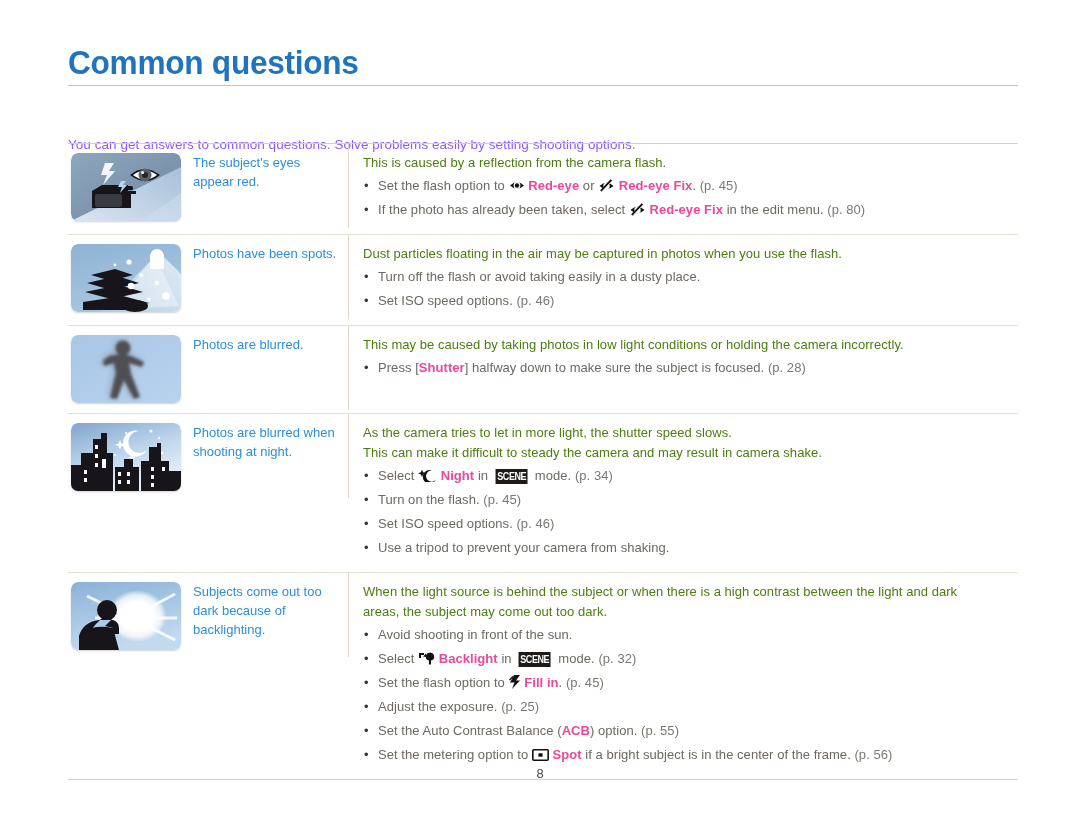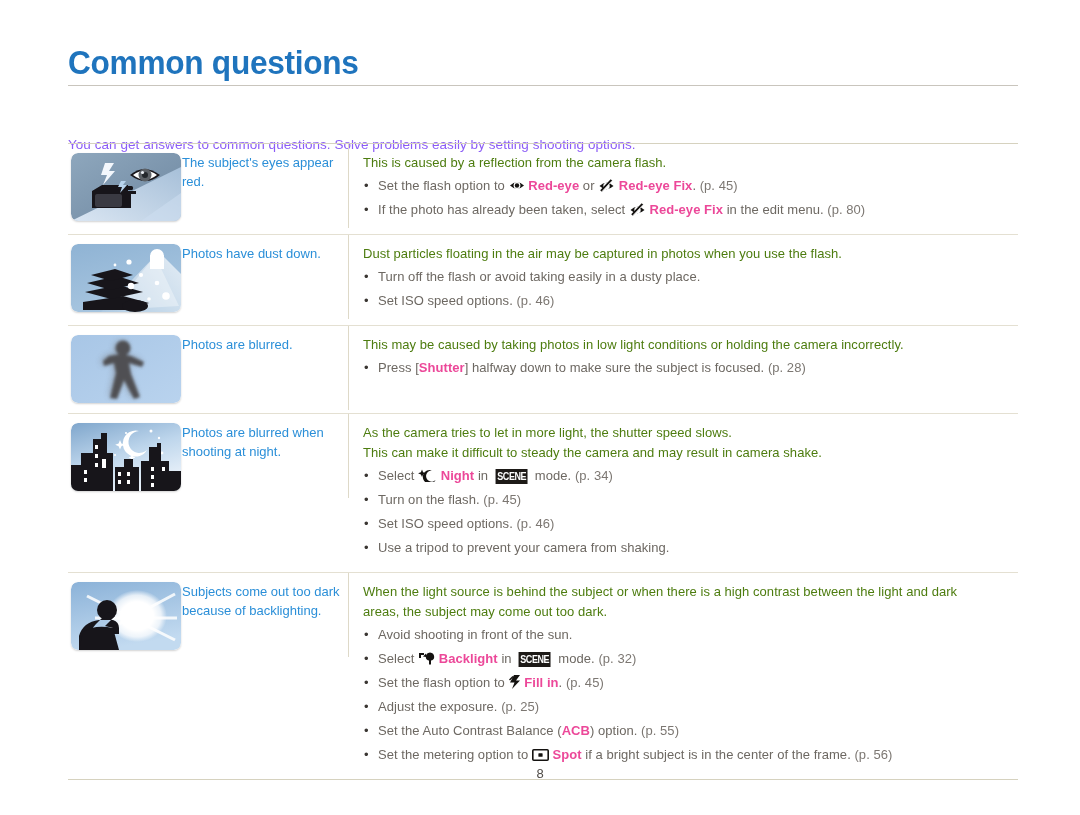--- a/index.html
+++ b/index.html
@@ -75,21 +75,21 @@
 
   .cell-illus {
     width: 113px;
     flex: 0 0 113px;
     padding: 9px 0 10px 3px;
     box-sizing: border-box;
   }
   .cell-label {
     flex: 0 0 168px;
     width: 168px;
-    padding: 9px 8px 10px 1px;
+    padding: 9px 8px 10px 12px;
     box-sizing: border-box;
     color: #2b8fd8;
     font-size: 13px;
     line-height: 19px;
     border-right: 1px solid #ded9c8;
     min-height: 84px;
   }
   .cell-body {
     flex: 1 1 auto;
     padding: 9px 0 12px 14px;
@@ -272,21 +272,21 @@
       <circle cx="70" cy="31" r="2.1"></circle>
       <circle cx="60" cy="42" r="3.2"></circle>
       <circle cx="86" cy="39" r="2.3"></circle>
       <circle cx="95" cy="52" r="3.8"></circle>
       <circle cx="78" cy="55" r="1.8"></circle>
       <circle cx="44" cy="21" r="1.4"></circle>
     </g>
   </svg>
           </div>
         </div>
-        <div class="cell-label">Photos have dust down.</div>
+        <div class="cell-label">Photos have been spots.</div>
         <div class="cell-body">
           <div class="body-line">Dust particles floating in the air may be captured in photos when you use the flash.</div>
           <ul class="bullets">
             <li><span>Turn off the flash or avoid taking easily in a dusty place.</span></li>
             <li><span>Set ISO speed options. </span><span class="pg">(p. 46)</span></li>
           </ul>
         </div>
       </div>
       <div class="qrow">
         <div class="cell-illus">

